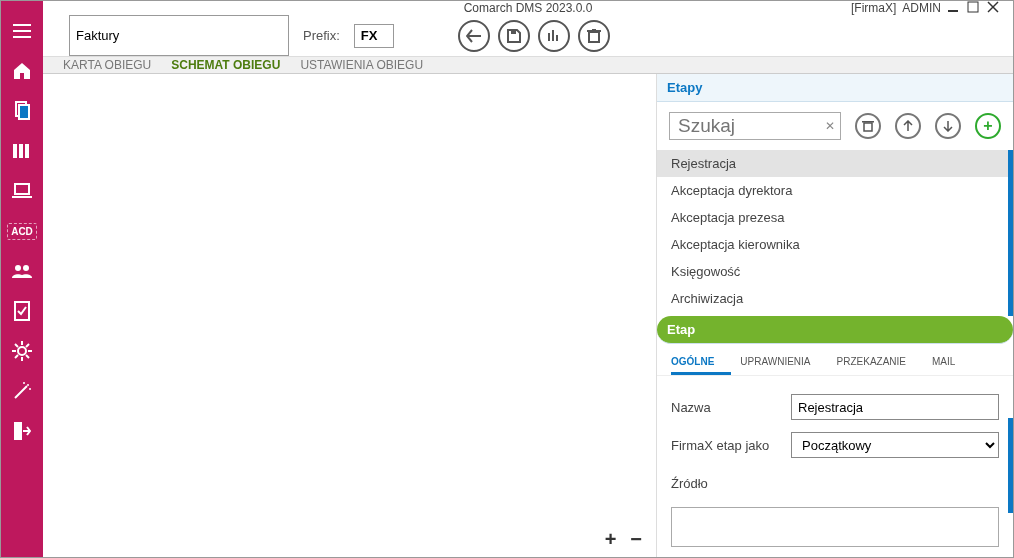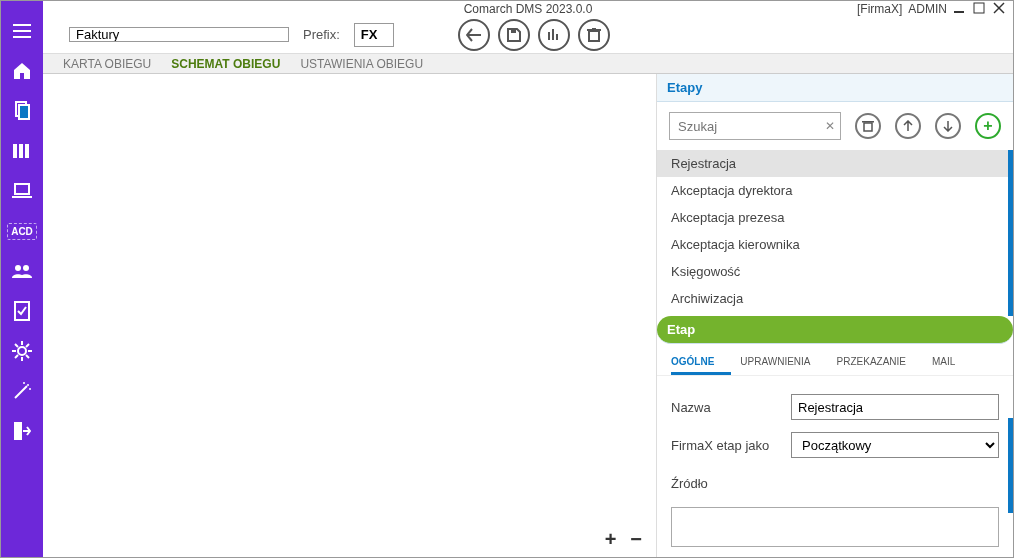--- a/index.html
+++ b/index.html
@@ -1,41 +1,41 @@
 <!DOCTYPE html>
 <html><head>
 <meta charset="utf-8">
 <style>
   * { box-sizing: border-box; margin: 0; padding: 0; }
   html, body { width: 1014px; height: 558px; font-family: "Segoe UI", Tahoma, sans-serif; font-size: 13px; color: #333; background: #fff; overflow: hidden; }
   .app-frame { width: 1014px; height: 558px; border: 1px solid #999; position: relative; display: flex; }
-  .sidebar { width: 42px; background: #6d28d9; display: flex; flex-direction: column; align-items: center; padding-top: 10px; color: #fff; flex: 0 0 42px; }
+  .sidebar { width: 42px; background: #be185d; display: flex; flex-direction: column; align-items: center; padding-top: 10px; color: #fff; flex: 0 0 42px; }
   .sidebar .side-item { width: 100%; height: 40px; display: flex; align-items: center; justify-content: center; cursor: pointer; }
   .sidebar .acd-box { border: 1px dashed rgba(255,255,255,.6); font-size: 10px; font-weight: bold; padding: 2px 3px; border-radius: 2px; }
   .main { flex: 1 1 auto; display: flex; flex-direction: column; position: relative; justify-content: center; }
   .titlebar { height: 20px; display: flex; align-items: center; justify-content: center; position: relative; font-size: 12px; color: #444; }
-  .titlebar .right { position: absolute; right: 6px; display: flex; align-items: center; gap: 6px; }
+  .titlebar .right { position: absolute; right: 12px; display: flex; align-items: center; gap: 6px; }
   .title-icon { width: 14px; height: 14px; display: inline-block; }
   .cmdbar { height: 46px; display: flex; align-items: center; gap: 14px; padding: 0 18px 0 26px; }
-  .cmdbar input.name { width: 220px; height: 15px; border: 1px solid #999; padding: 2px 6px; font-size: 13px; }
+  .cmdbar input.name { width: 220px; height: 41px; border: 1px solid #999; padding: 2px 6px; font-size: 13px; }
   .cmdbar .prefix-label { color: #555; }
   .cmdbar input.prefix { width: 40px; height: 24px; border: 1px solid #999; padding: 2px 6px; font-size: 13px; font-weight: bold; }
   .icon-btns { display: flex; align-items: center; gap: 8px; margin-left: 50px; }
   .round-btn { width: 32px; height: 32px; border: 2px solid #555; border-radius: 50%; background: #fff; display: flex; align-items: center; justify-content: center; color:#555; cursor: pointer; }
   .tabs { height: 26px; background: #f0f0f0; border-top:1px solid #ddd; border-bottom: 1px solid #ccc; display: flex; align-items: center; padding-left: 20px; gap: 20px; font-size: 12px; }
   .tabs .tab { color: #777; cursor: pointer; }
   .tabs .tab.active { color: #4d7c0f; font-weight: 700; }
   .content { flex: 1 1 auto; position: relative; display: flex; }
   .canvas { flex: 1 1 auto; position: relative; background: #fff; }
   .zoom-controls { position: absolute; right: 14px; bottom: 6px; display: flex; gap: 14px; color: #333; font-size: 20px; font-weight: bold; }
   .right-panel { width: 357px; border-left: 1px solid #ddd; display: flex; flex-direction: column; }
   .panel-hdr { background: #eef6fb; color: #0c78c4; font-weight: 600; padding: 6px 10px; border-bottom: 1px solid #cde0ed; }
   .search-row { display: flex; align-items: center; padding: 10px 12px; gap: 14px; }
   .search-wrap { position: relative; flex: 1; }
-  .search-wrap input { width: 100%; height: 28px; border: 1px solid #aaa; padding: 2px 24px 2px 8px; font-size: 13px; color: #1d4ed8; }
+  .search-wrap input { width: 100%; height: 28px; border: 1px solid #aaa; padding: 2px 24px 2px 8px; font-size: 19px; color: #1d4ed8; }
   .search-wrap .clear { position: absolute; right: 6px; top: 50%; transform: translateY(-50%); color: #888; cursor: pointer; font-size: 12px; }
   .mini-round { width: 26px; height: 26px; border: 2px solid #777; border-radius: 50%; display: flex; align-items: center; justify-content: center; cursor: pointer; color:#555; }
   .mini-round.add { border-color: #2eaa2e; color: #2eaa2e; font-weight: bold; font-size:16px; }
   .stage-list { flex: 0 0 auto; position: relative; padding-bottom: 4px; }
   .stage-item { padding: 6px 14px; cursor: pointer; color: #444; }
   .stage-item.selected { background: #e3e3e3; }
   .right-marker { position: absolute; right: 0; top: 0; width: 5px; background: #0c78c4; }
   .panel-hdr.green { background: #74b32d; color: #fff; border-radius: 14px; }
   .detail-tabs { display: flex; gap: 26px; padding: 12px 14px 8px; border-bottom: 1px solid #eee; color: #555; font-size: 10px; overflow: hidden; position: relative; }
   .detail-tabs .dtab { cursor: pointer; white-space: nowrap; }

